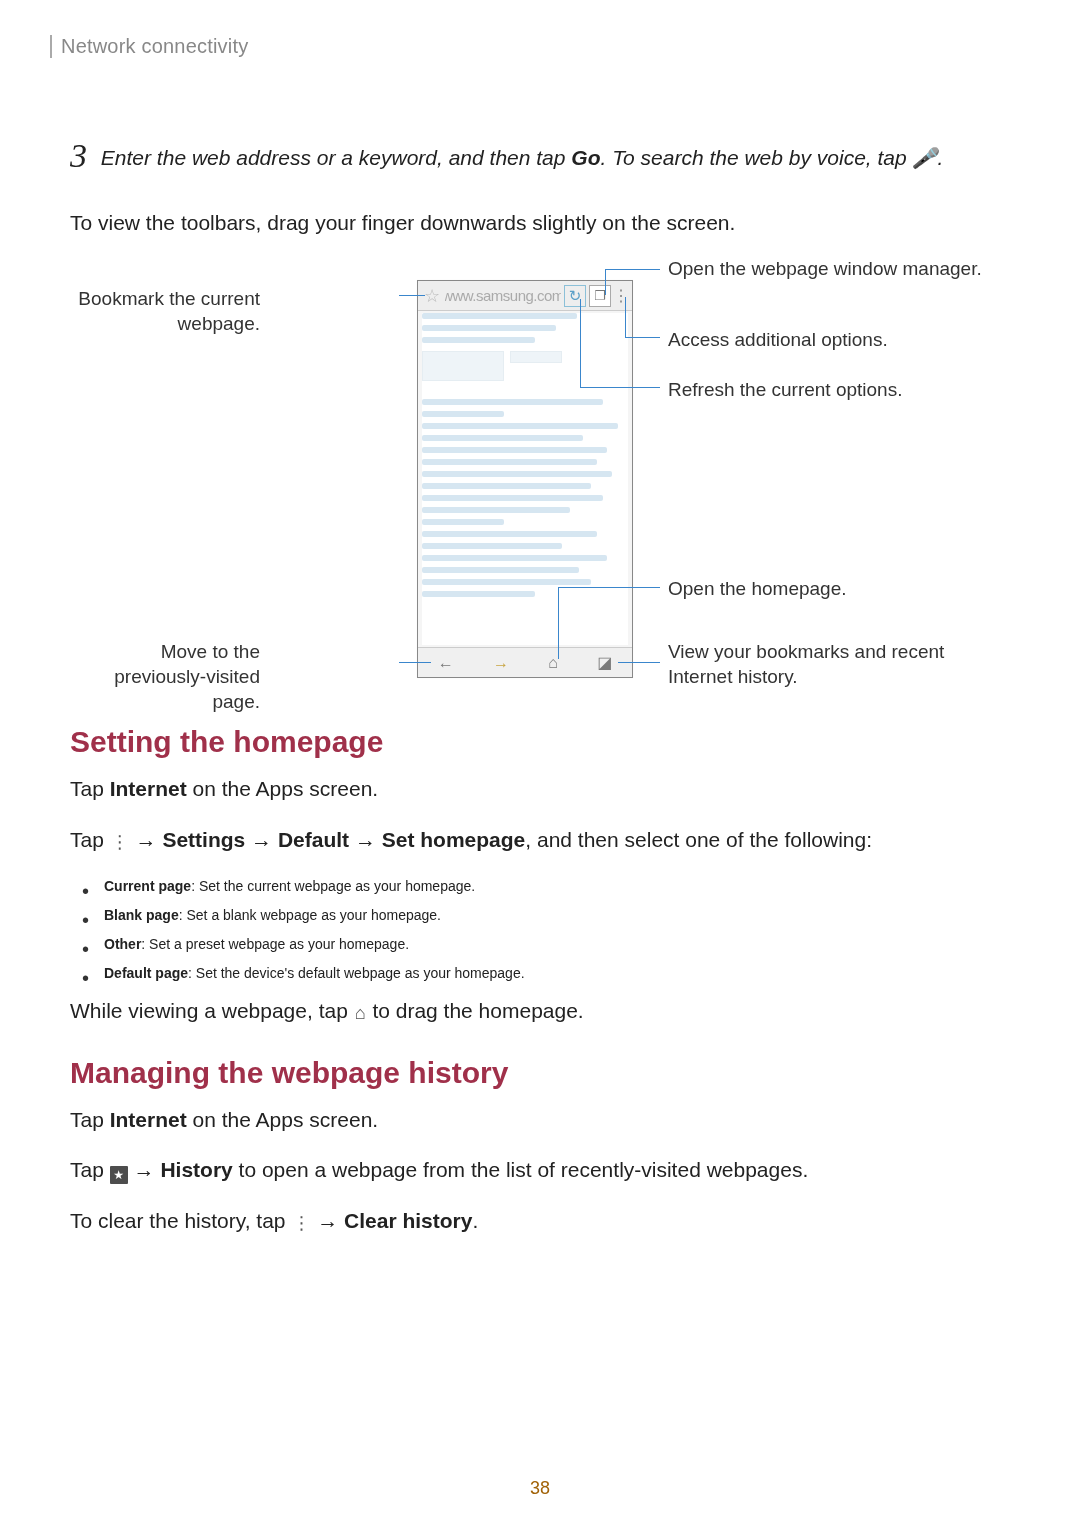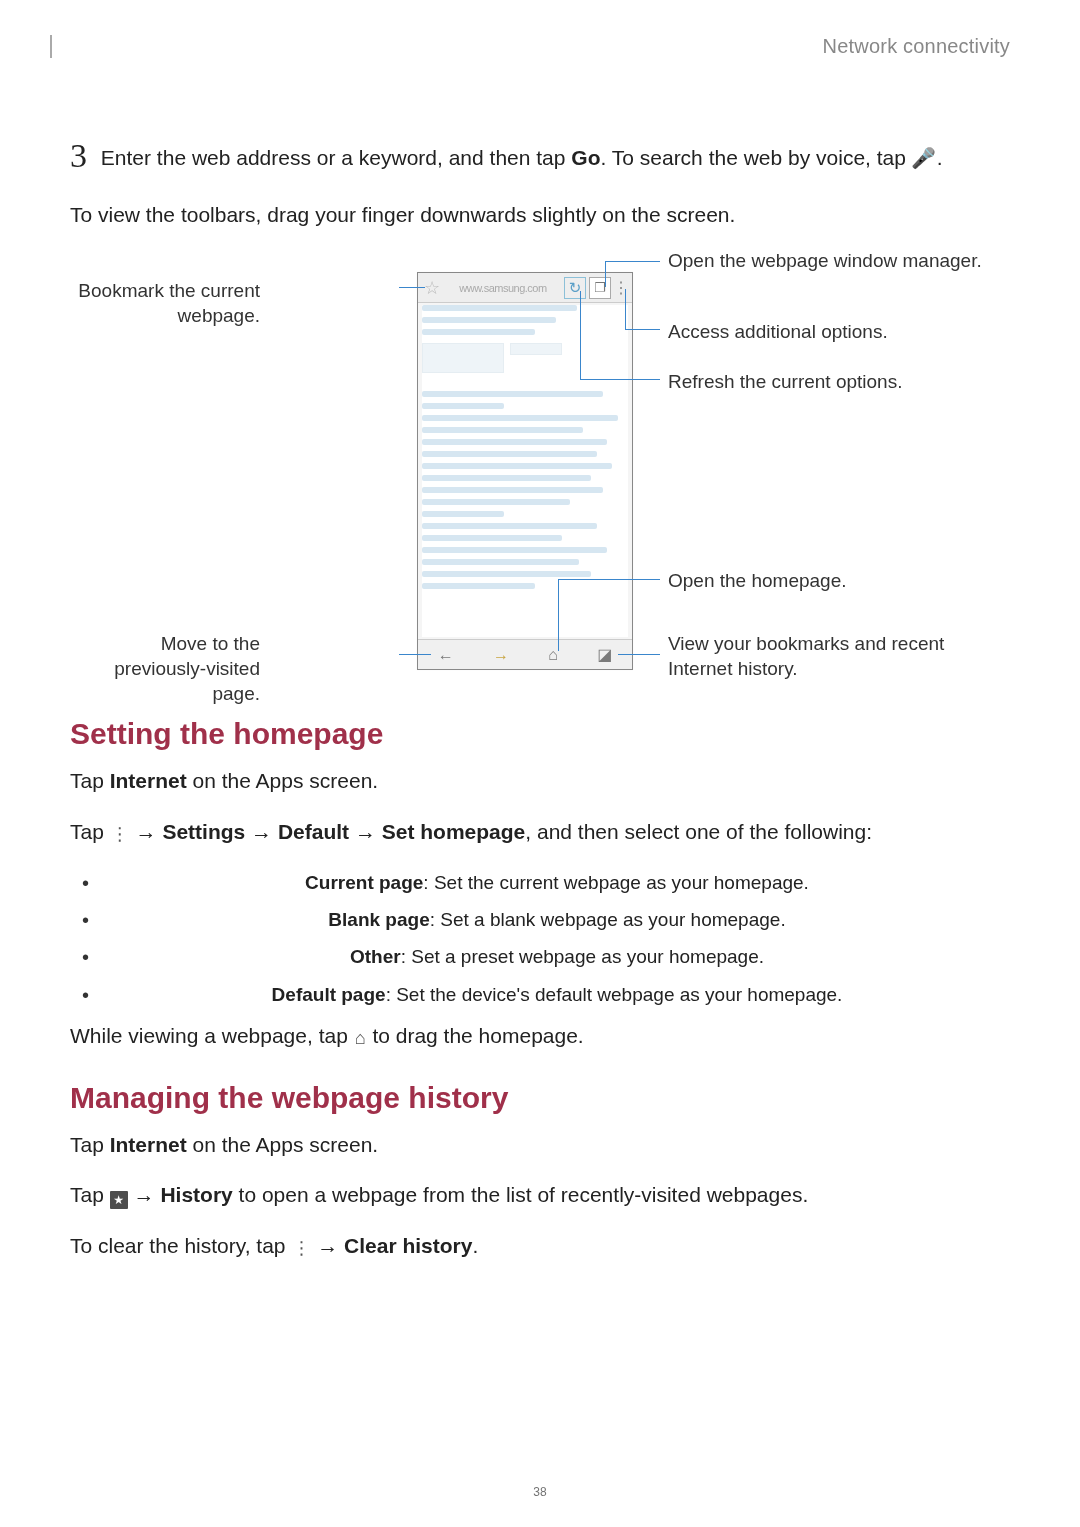--- a/index.html
+++ b/index.html
@@ -13,28 +13,28 @@
     }
     .page {
       padding: 35px 70px 20px;
     }
     .breadcrumb {
       color: #888;
       font-size: 20px;
       margin-bottom: 70px;
       border-left: 2px solid #aaa;
       margin-left: -20px;
-      padding-left: 18px;
+      padding-left: 9px;
       letter-spacing: 0.2px;
-      text-align: right;
     }
     .step-row {
       font-size: 21px;
       line-height: 1.55;
-      margin-bottom: 18px;
+      margin-bottom: 26px;
+      font-style: italic;
     }
     .step-num {
       font-size: 34px;
       font-family: Georgia, serif;
       font-weight: 400;
       margin-right: 8px;
       position: relative;
       top: 2px;
     }
     .para {
@@ -75,21 +75,21 @@
       gap: 3px;
       padding: 0 4px;
     }
     .addrbar .ab-item {
       display: flex;
       align-items: center;
       justify-content: center;
       height: 22px;
     }
     .ab-star { width: 20px; color: #bbb; font-size: 18px; }
-    .ab-url { flex: 1; color: #aaa; font-size: 11px; letter-spacing: -0.5px; white-space: nowrap; overflow: hidden; }
+    .ab-url { flex: 1; color: #aaa; font-size: 15px; letter-spacing: -0.5px; white-space: nowrap; overflow: hidden; }
     .ab-refresh { width: 22px; border: 1px solid #8cc0d8; color: #5ca0c8; font-size: 15px; }
     .ab-windows { width: 22px; border: 1px solid #aaa; color: #777; font-size: 13px; background: #fff;}
     .ab-more { width: 14px; color: #888; font-size: 16px; }
     .phone-body {
       position: absolute;
       top: 32px; left: 4px; right: 4px; bottom: 32px;
       background: #fff;
     }
     .blur-line {
       background: #d6e6f1;
@@ -144,25 +144,24 @@
       margin-top: 28px;
       margin-bottom: 14px;
     }
 
     
     ul.options {
       list-style: none;
       margin: 6px 0 10px 34px;
     }
     ul.options li {
-      font-size: 19px;
+      font-size: 14px;
       line-height: 1.65;
       margin-bottom: 6px;
       position: relative;
-      text-align: center;
     }
     ul.options li::before {
       content: "•";
       position: absolute;
       left: -22px;
       top: 0;
       color: #333;
       font-size: 20px;
     }
 
@@ -185,22 +184,22 @@
       vertical-align: -2px;
       border-radius: 1px;
     }
 
     .page-number {
       position: absolute;
       bottom: 28px;
       left: 0;
       right: 0;
       text-align: center;
-      font-size: 12px;
-      color: #737373;
+      font-size: 18px;
+      color: #a16207;
     }
   </style>
 </head>
 <body>
 
 <div class="page">
 
   <div class="breadcrumb">Network connectivity</div>
 
   <div class="step-row">

